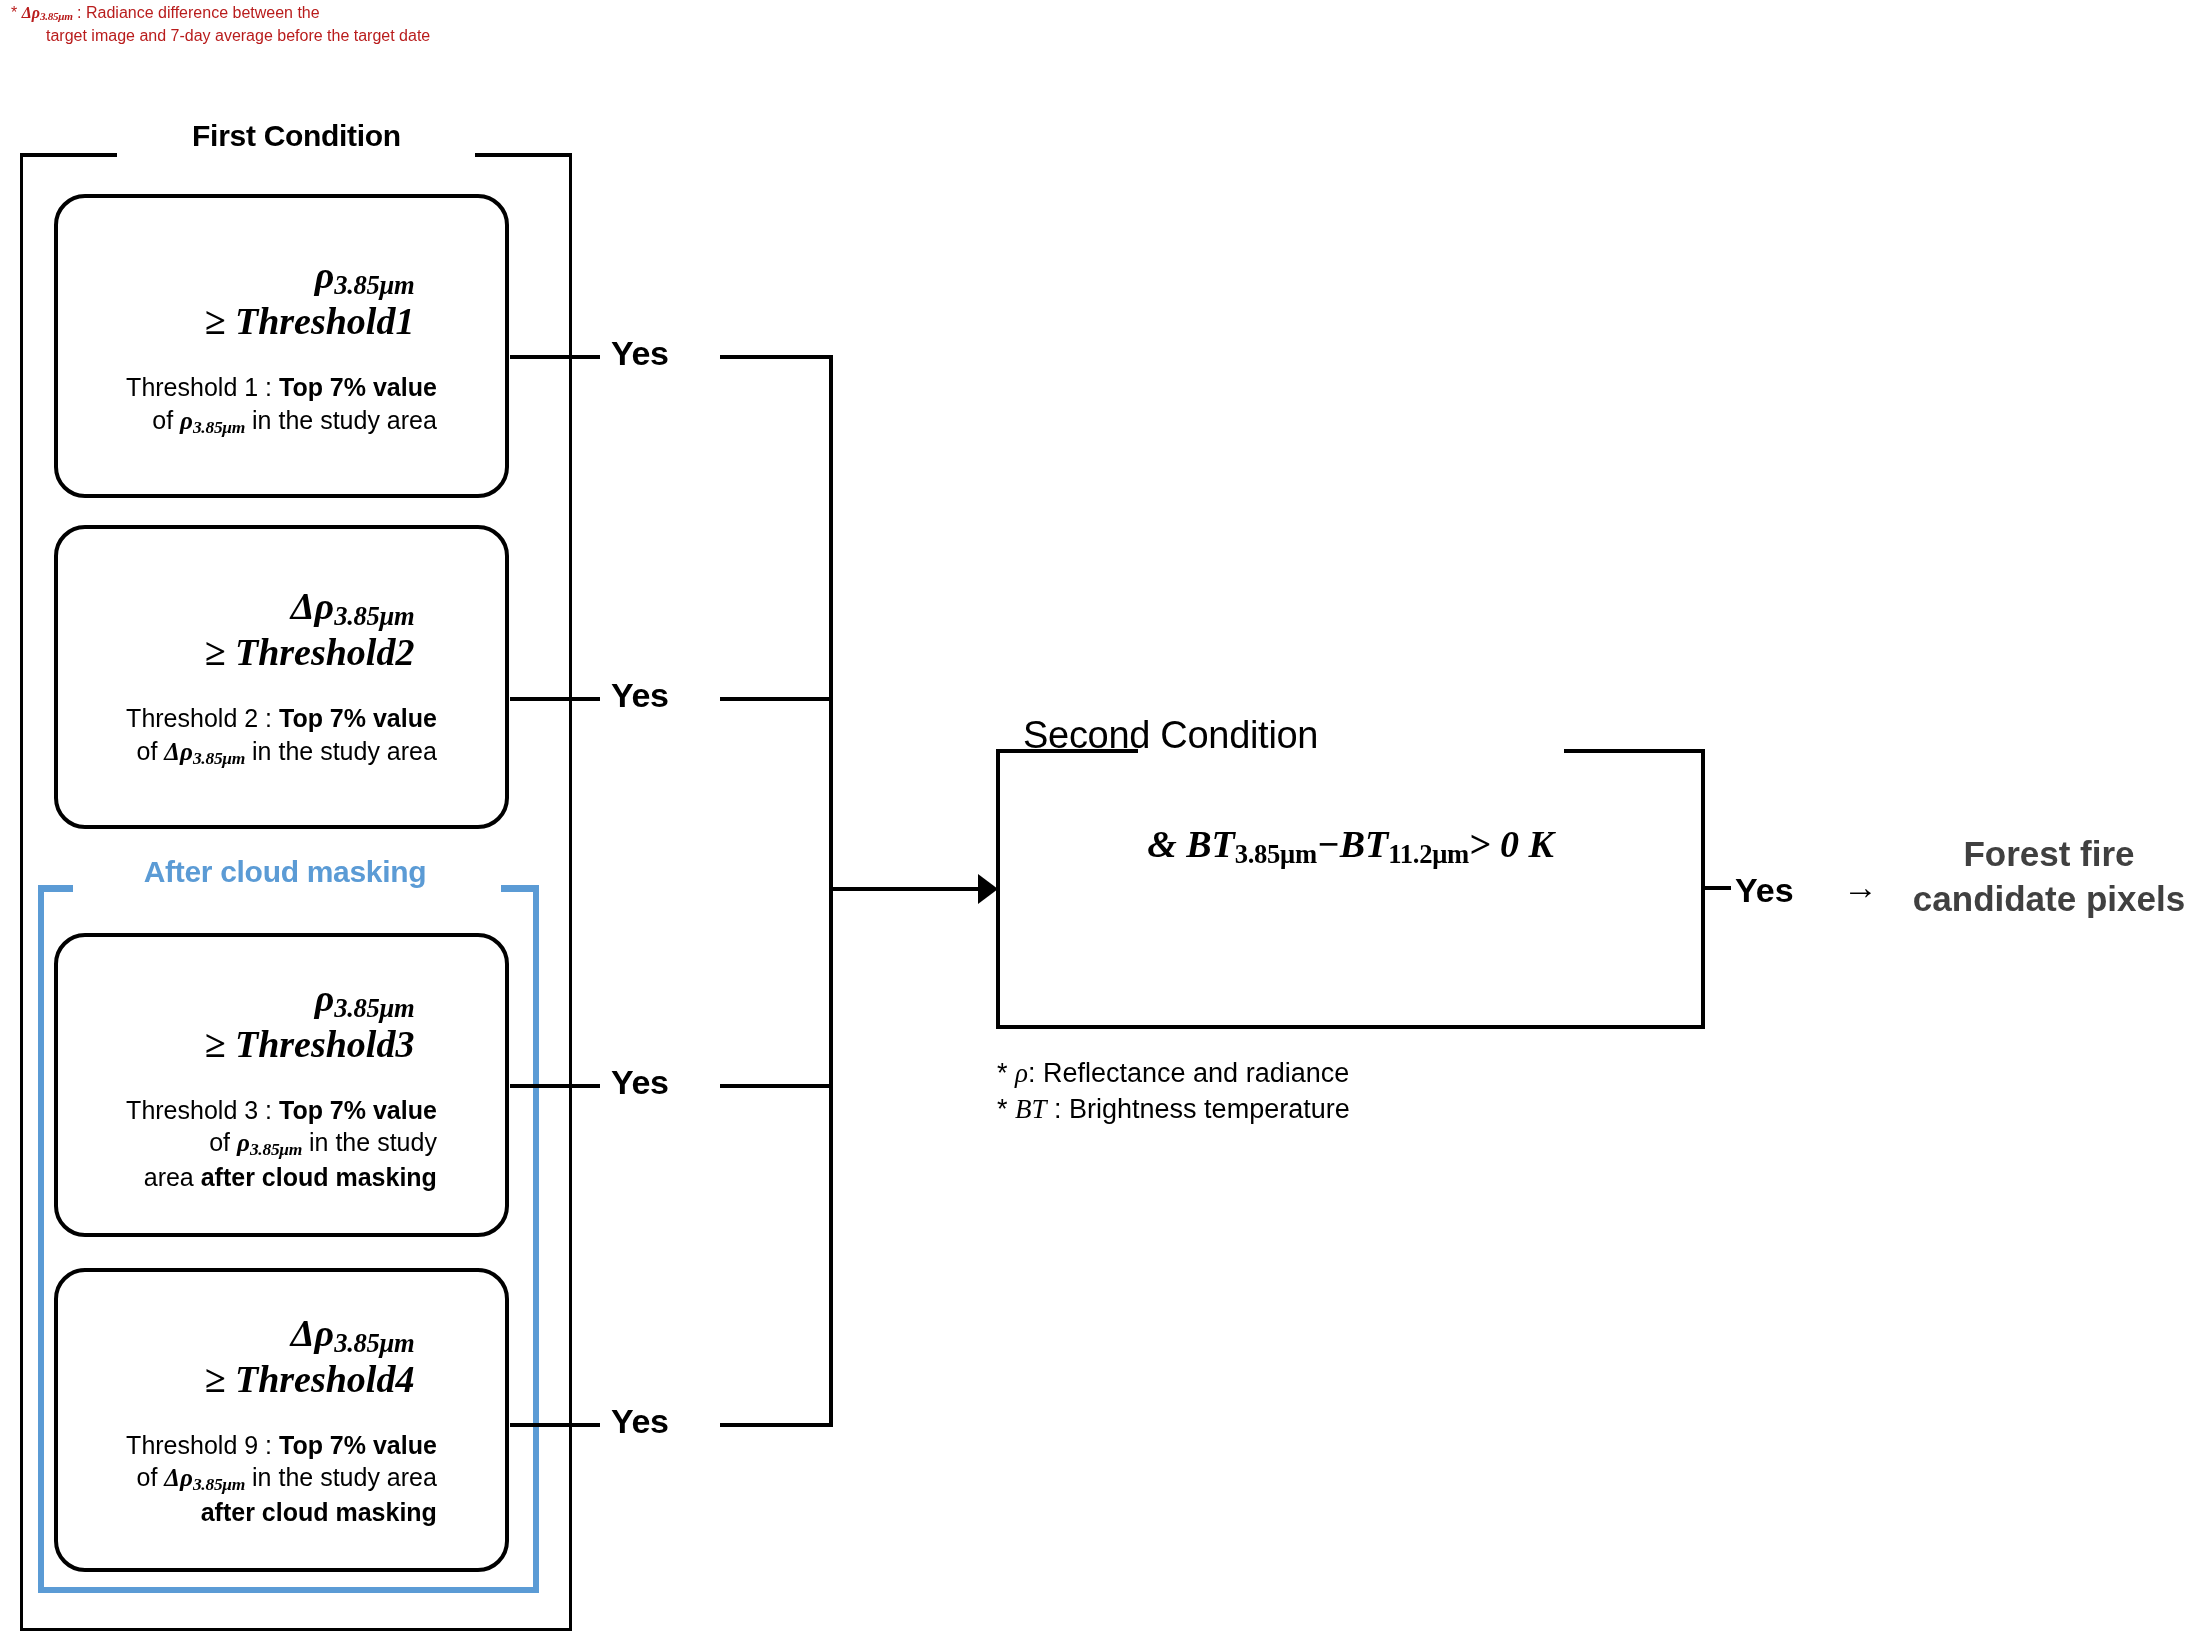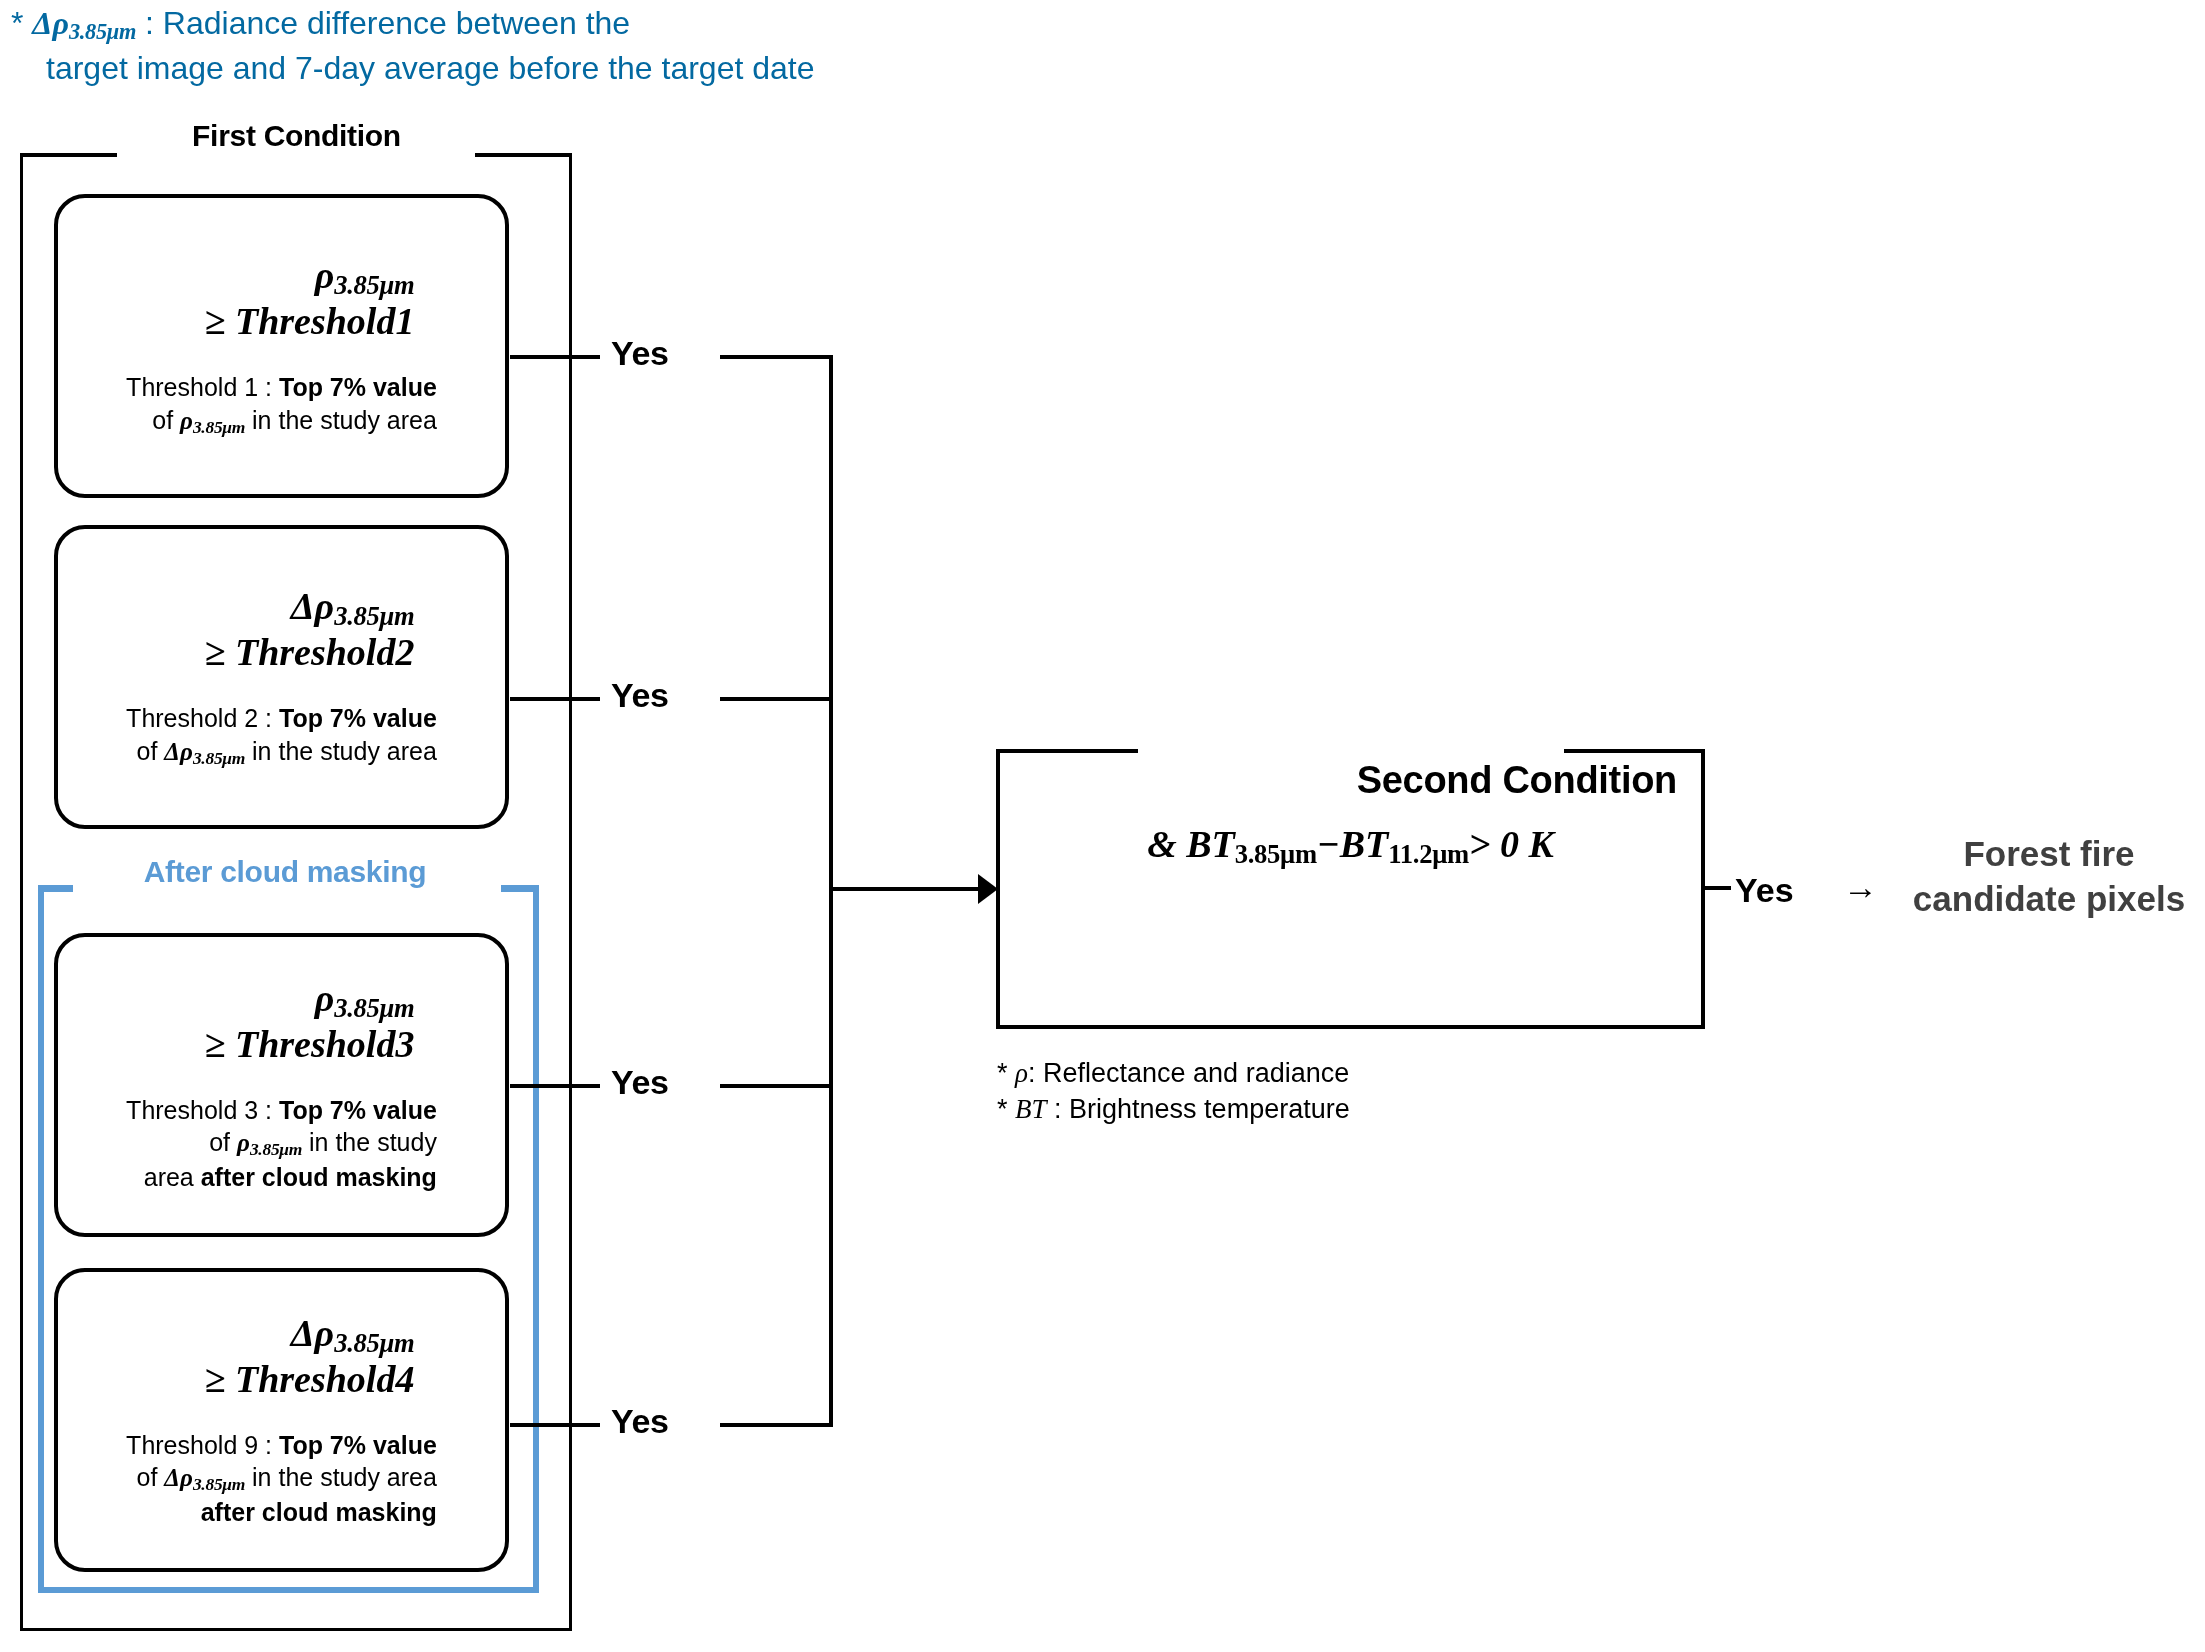--- a/index.html
+++ b/index.html
@@ -3,21 +3,21 @@
 <meta charset="utf-8">
 <style>
   html,body{margin:0;padding:0;background:#ffffff;}
   body{
     width:2205px;height:1653px;position:relative;overflow:hidden;
     font-family:"Liberation Sans", sans-serif;color:#000;
   }
   .abs{position:absolute;}
 
   
-  #top-note{left:11px;top:2.4px;width:847px;font-size:32px;line-height:1.32;color:#0369a1;}
+  #top-note{left:11px;top:2.4px;width:847px;font-size:16px;line-height:1.32;color:#b91c1c;}
   #top-note .ln2{padding-left:35px;}
   .sym{font-family:"Liberation Serif",serif;font-style:italic;font-weight:bold;}
   .sub{font-size:0.70em;vertical-align:-0.22em;font-family:"Liberation Serif",serif;
        font-style:italic;font-weight:bold;letter-spacing:-0.3px;}
   .subn{font-size:0.70em;vertical-align:-0.22em;font-family:"Liberation Serif",serif;
         font-style:normal;font-weight:bold;letter-spacing:-0.3px;}
 
   
   #first-cond-box{
     left:20px;top:153px;width:552px;height:1478px;
@@ -64,22 +64,22 @@
 
   .yes-lbl{font-size:34px;font-weight:bold;letter-spacing:-0.3px;}
 
   
   #second-cond-box{
     left:996px;top:749px;width:709px;height:280px;
     border:4.2px solid #000;border-top:none;box-sizing:border-box;
   }
   #sc-top-left{left:996px;top:749px;width:142px;height:4.2px;background:#000;}
   #sc-top-right{left:1564px;top:749px;width:140px;height:4.2px;background:#000;}
-  #sc-title{left:1023px;top:714px;width:654px;text-align:right;
-            font-size:38px;font-weight:bold;letter-spacing:-0.3px;margin-top:45px;}
+  #sc-title{left:1023px;top:714px;width:654px;text-align:left;
+            font-size:38px;font-weight:normal;letter-spacing:-0.3px;}
   #sc-eq{left:996px;top:818px;width:709px;text-align:center;
          font-family:"Liberation Serif",serif;font-weight:bold;font-style:italic;
          font-size:38px;line-height:1.42;}
   #sc-notes{left:997px;top:1056px;width:605px;font-size:27px;line-height:1.33;}
 
   
   #out-text{left:1894px;top:832px;width:310px;text-align:center;
             font-size:35px;font-weight:bold;color:#404040;line-height:1.28;}
   #yes-final{left:1735px;top:871px;font-size:34px;font-weight:bold;}
   #arrow-final{left:1843px;top:867px;font-size:35px;font-weight:bold;}

